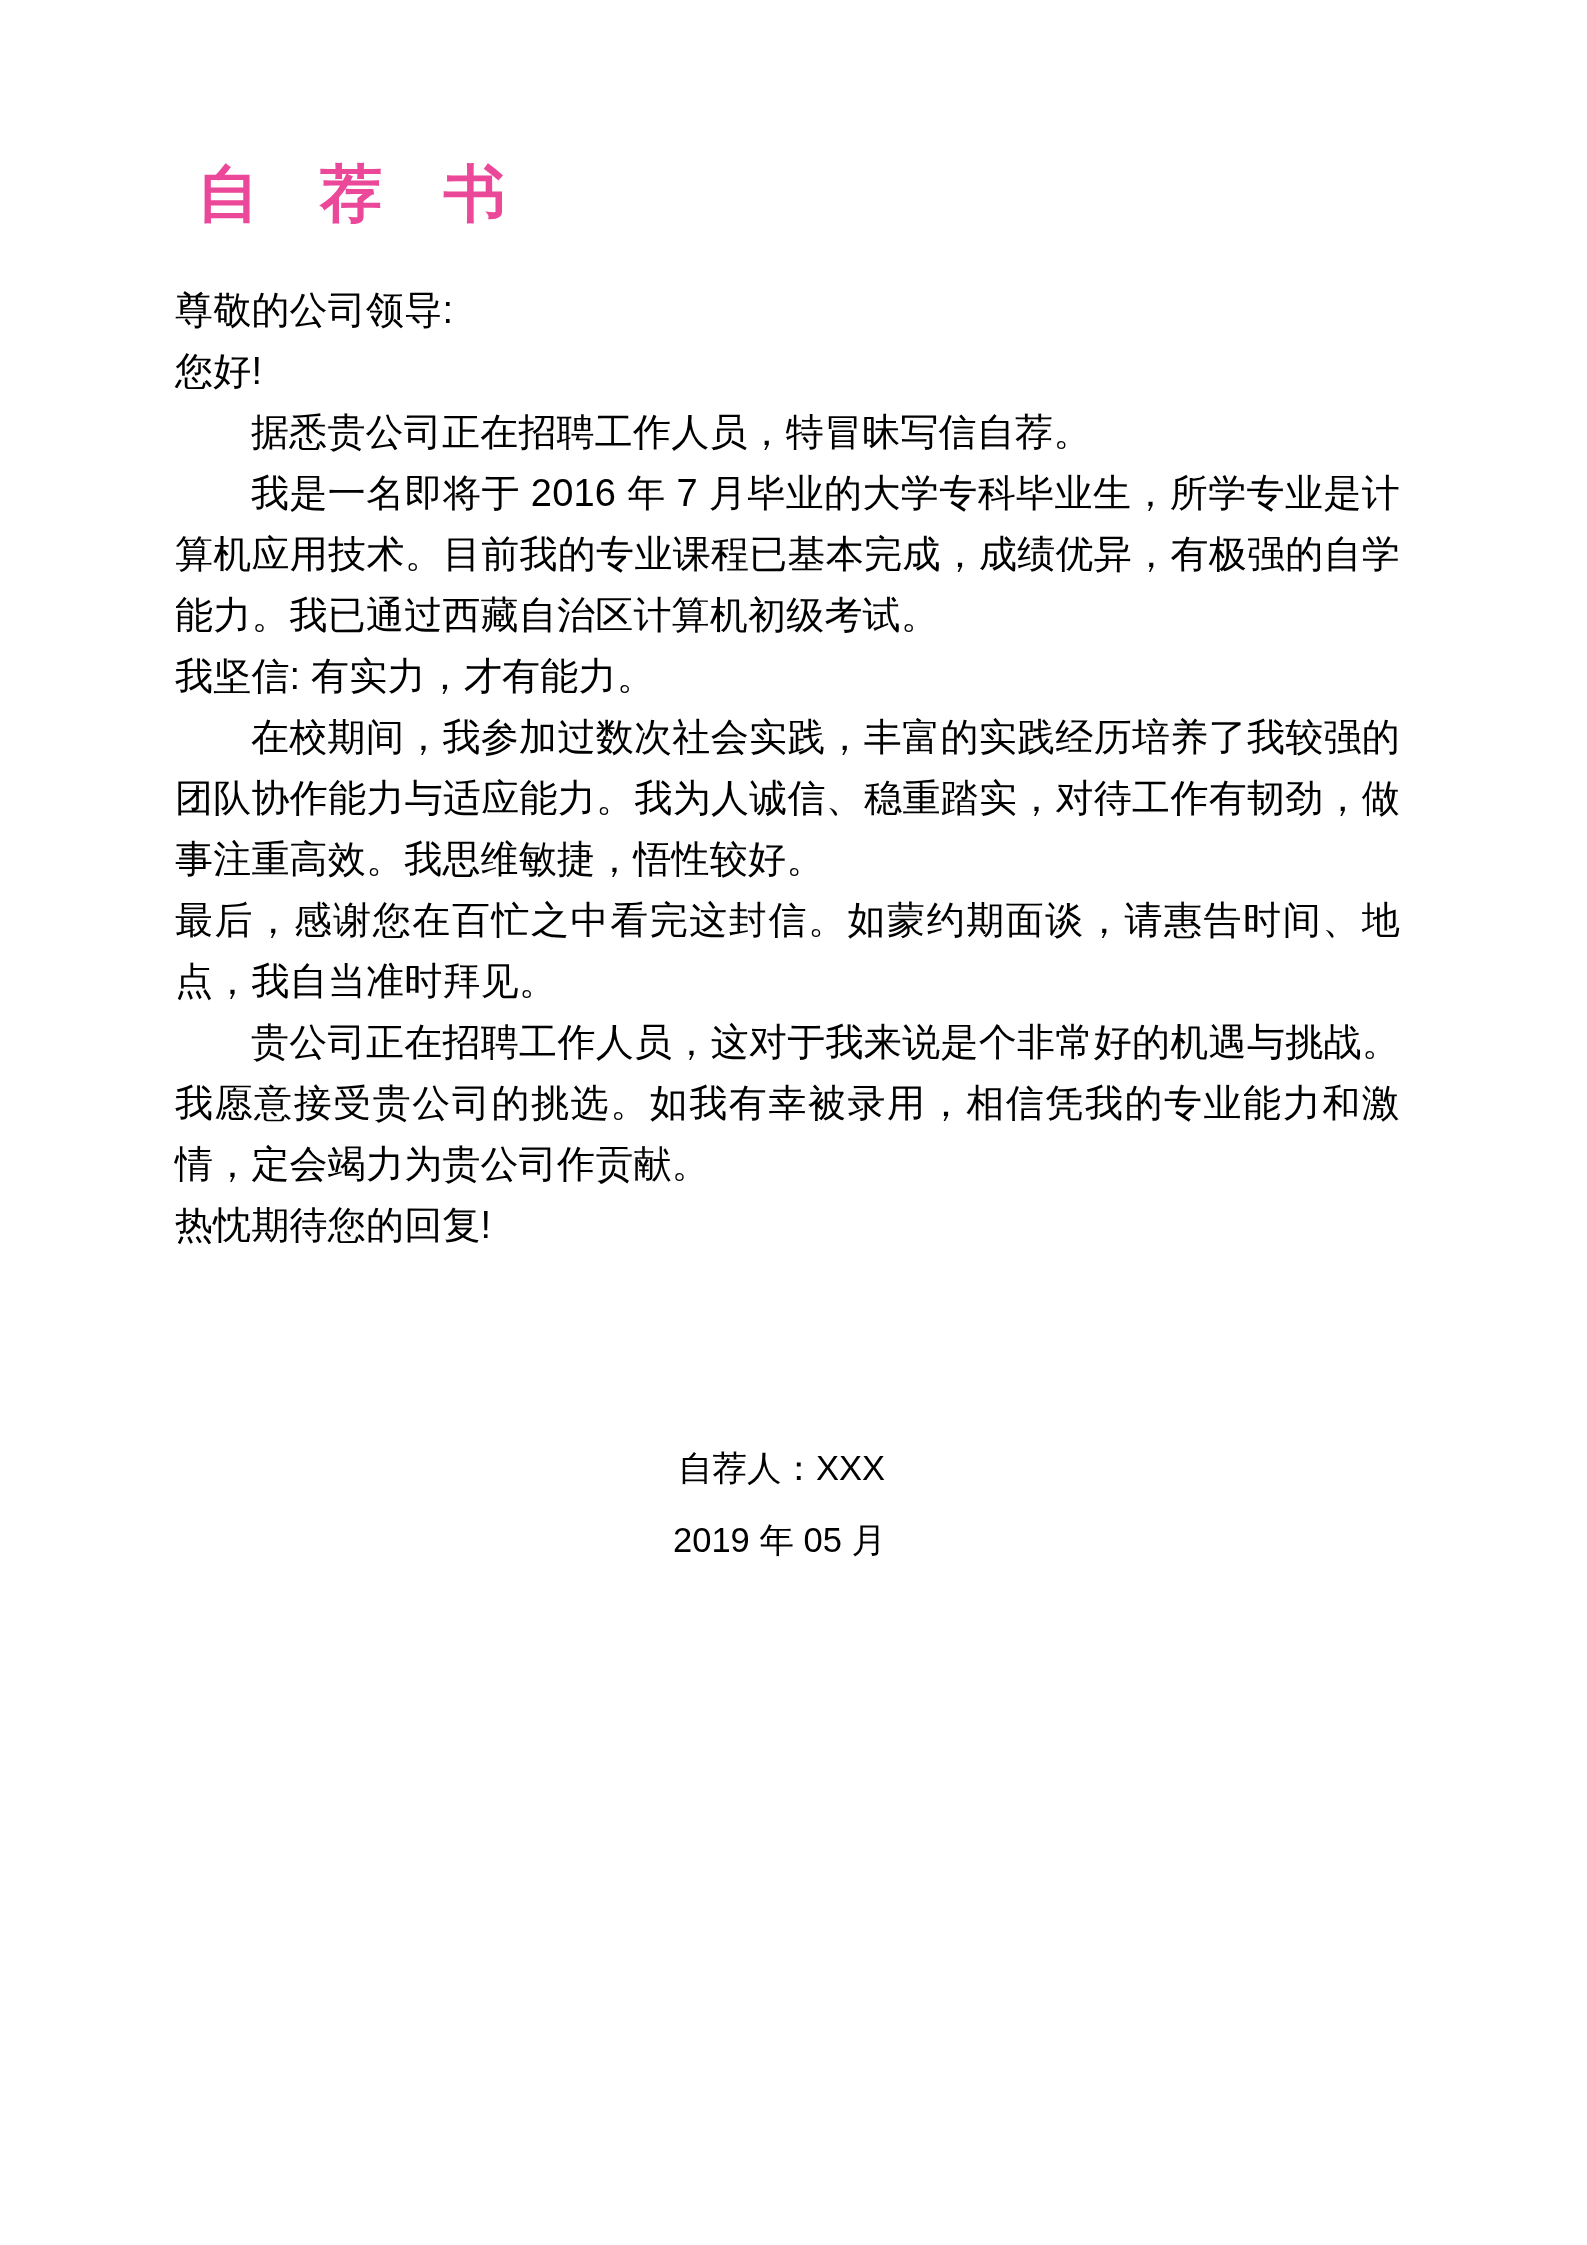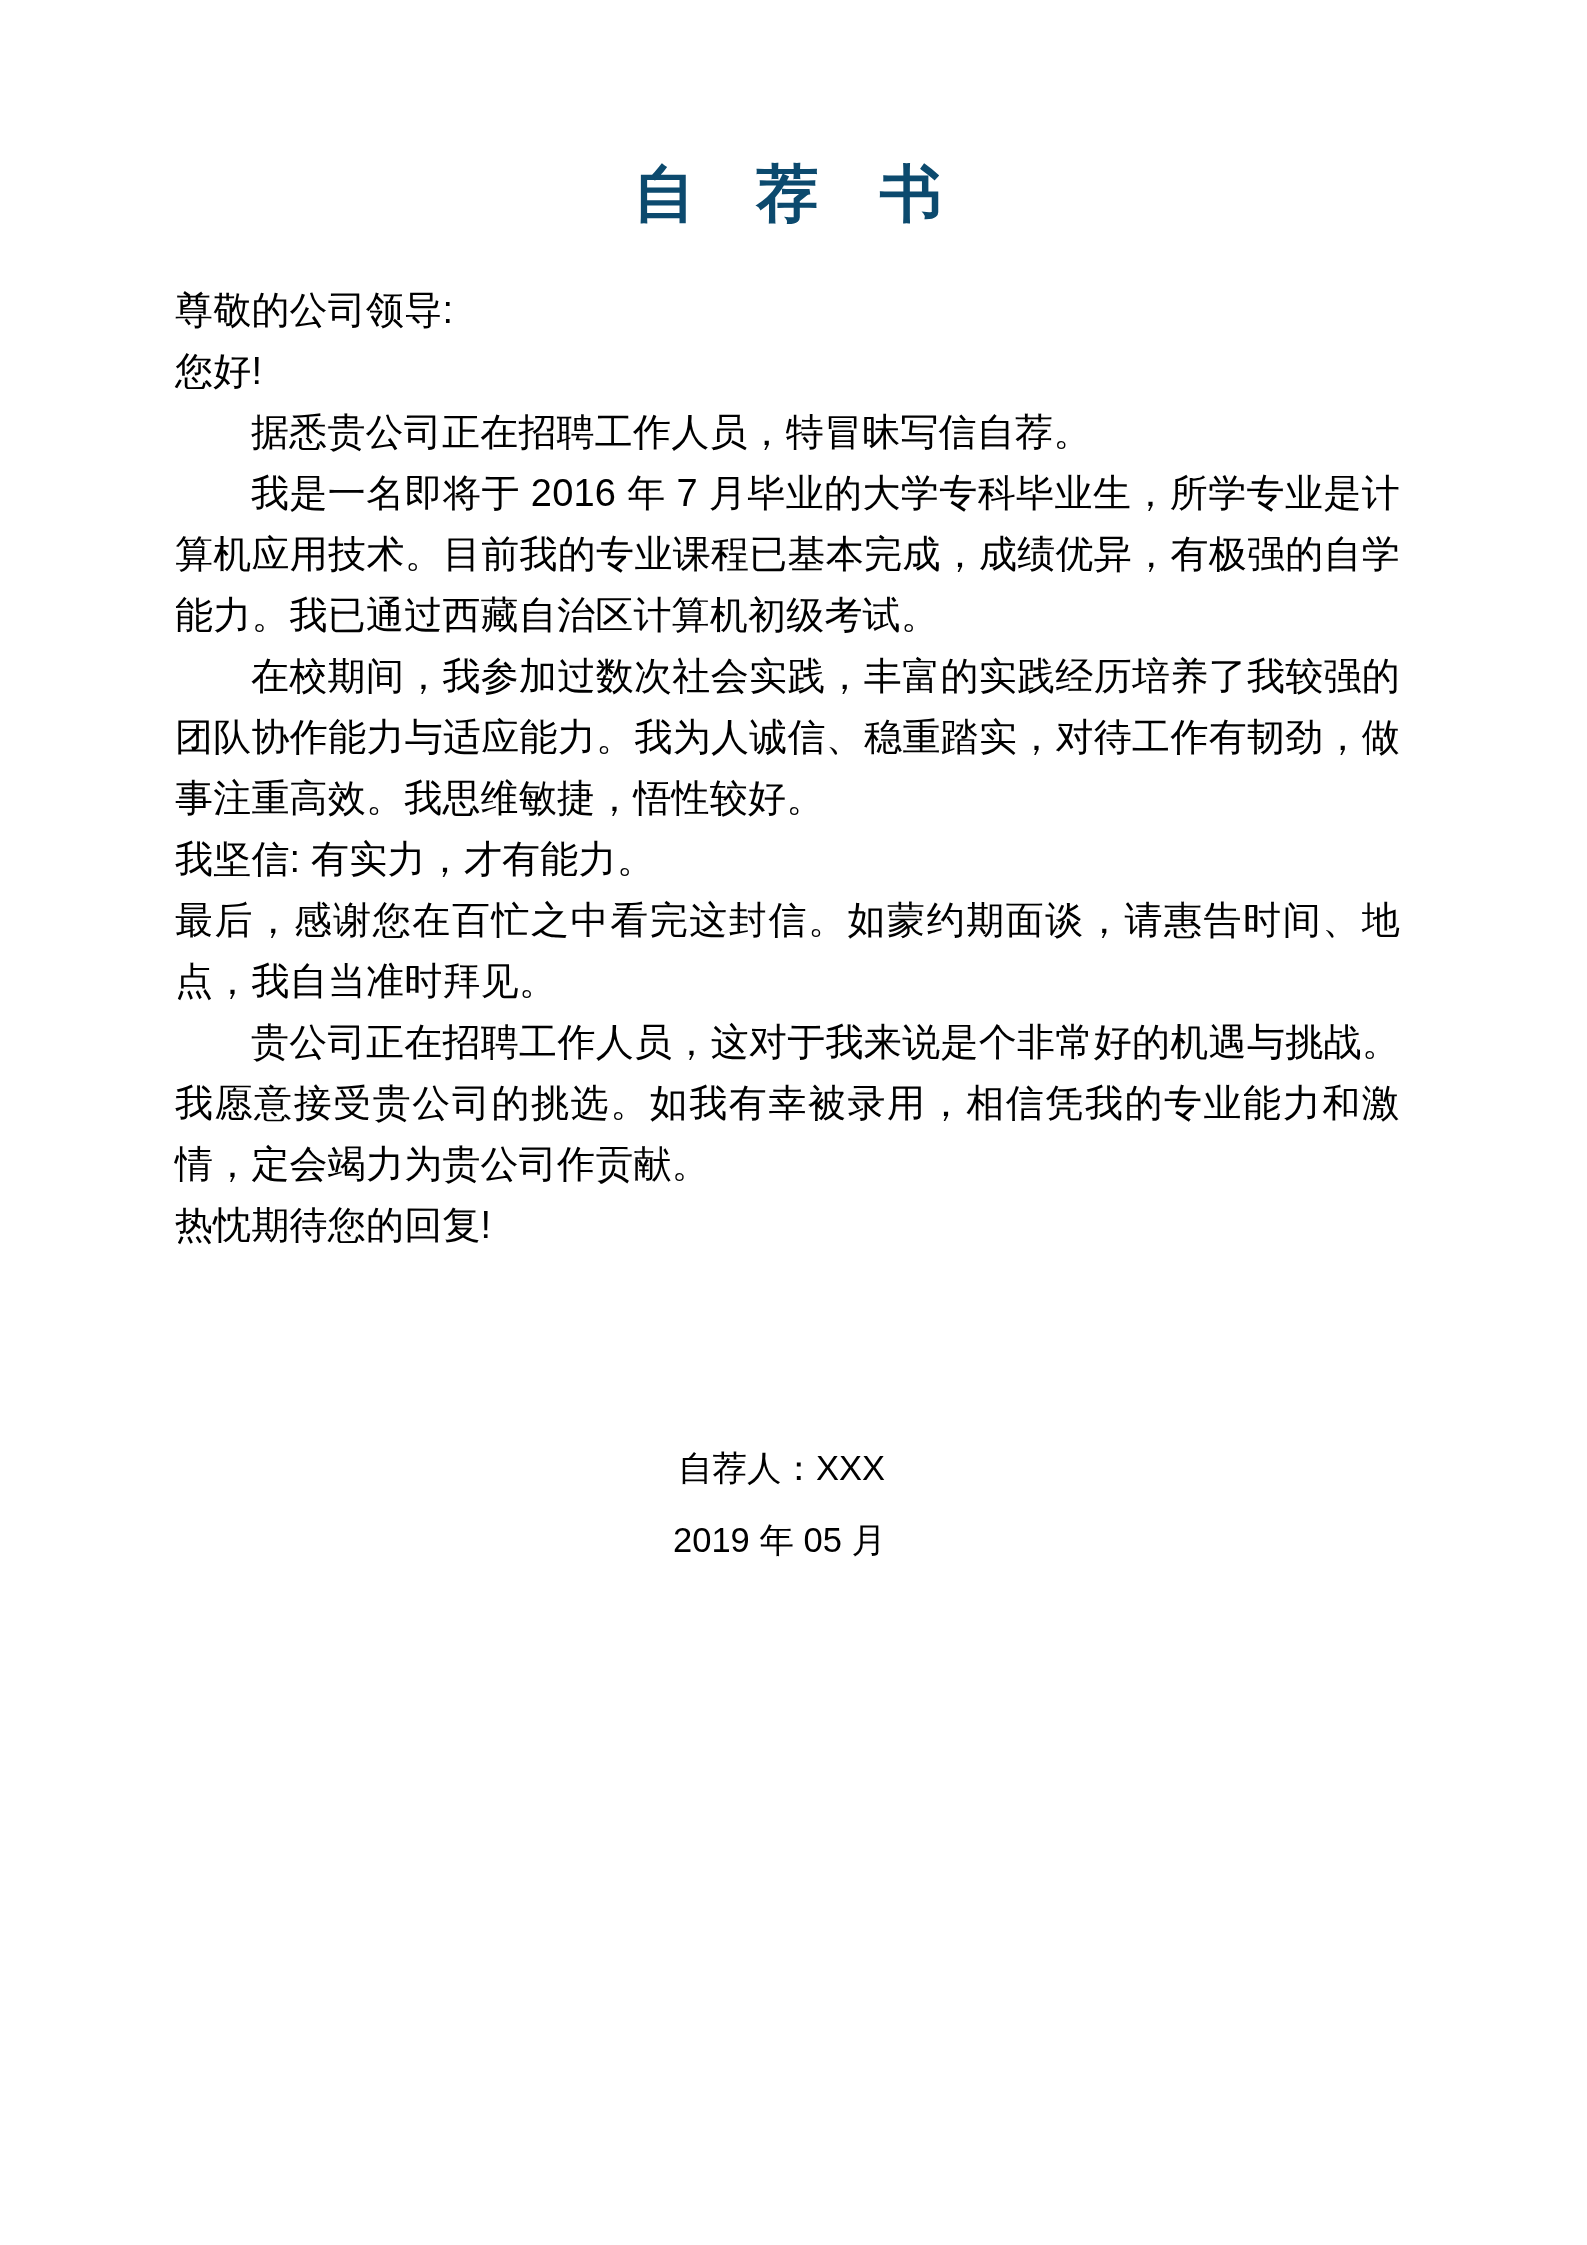--- a/index.html
+++ b/index.html
@@ -17,29 +17,29 @@
     font-family: "Liberation Sans", "DejaVu Sans", sans-serif;
     color: #000000;
   }
   .content {
     position: absolute;
     left: 175px;
     top: 0;
     width: 1225px;
   }
   .doc-title {
-    text-align: center;
+    text-align: left;
     font-weight: bold;
     font-size: 62px;
     letter-spacing: 22px;
     text-indent: 22px;
     margin-top: 160px;
     margin-bottom: 12px;
     line-height: 1.1;
-    color: #0c4a6e;
+    color: #ec4899;
   }
   .body-block {
     margin-top: 52px;
   }
   .para {
     font-size: 38px;
     line-height: 61px;
     color: #000000;
     text-align: justify;
     text-justify: inter-ideograph;
@@ -70,22 +70,22 @@
 <div class="page">
   <div class="content">
 
     <h1 class="doc-title">自 荐 书</h1>
 
     <div class="body-block">
       <p class="para">尊敬的公司领导:</p>
       <p class="para">您好!</p>
       <p class="para indent">据悉贵公司正在招聘工作人员，特冒昧写信自荐。</p>
       <p class="para indent">我是一名即将于 2016 年 7 月毕业的大学专科毕业生，所学专业是计算机应用技术。目前我的专业课程已基本完成，成绩优异，有极强的自学能力。我已通过西藏自治区计算机初级考试。</p>
+      <p class="para">我坚信: 有实力，才有能力。</p>
       <p class="para indent">在校期间，我参加过数次社会实践，丰富的实践经历培养了我较强的团队协作能力与适应能力。我为人诚信、稳重踏实，对待工作有韧劲，做事注重高效。我思维敏捷，悟性较好。</p>
-      <p class="para">我坚信: 有实力，才有能力。</p>
       <p class="para">最后，感谢您在百忙之中看完这封信。如蒙约期面谈，请惠告时间、地点，我自当准时拜见。</p>
       <p class="para indent">贵公司正在招聘工作人员，这对于我来说是个非常好的机遇与挑战。我愿意接受贵公司的挑选。如我有幸被录用，相信凭我的专业能力和激情，定会竭力为贵公司作贡献。</p>
       <p class="para">热忱期待您的回复!</p>
     </div>
 
     <div class="sign-block">
       <div class="sign-line">自荐人：XXX</div>
       <div class="sign-line date">2019 年 05 月</div>
     </div>
 

